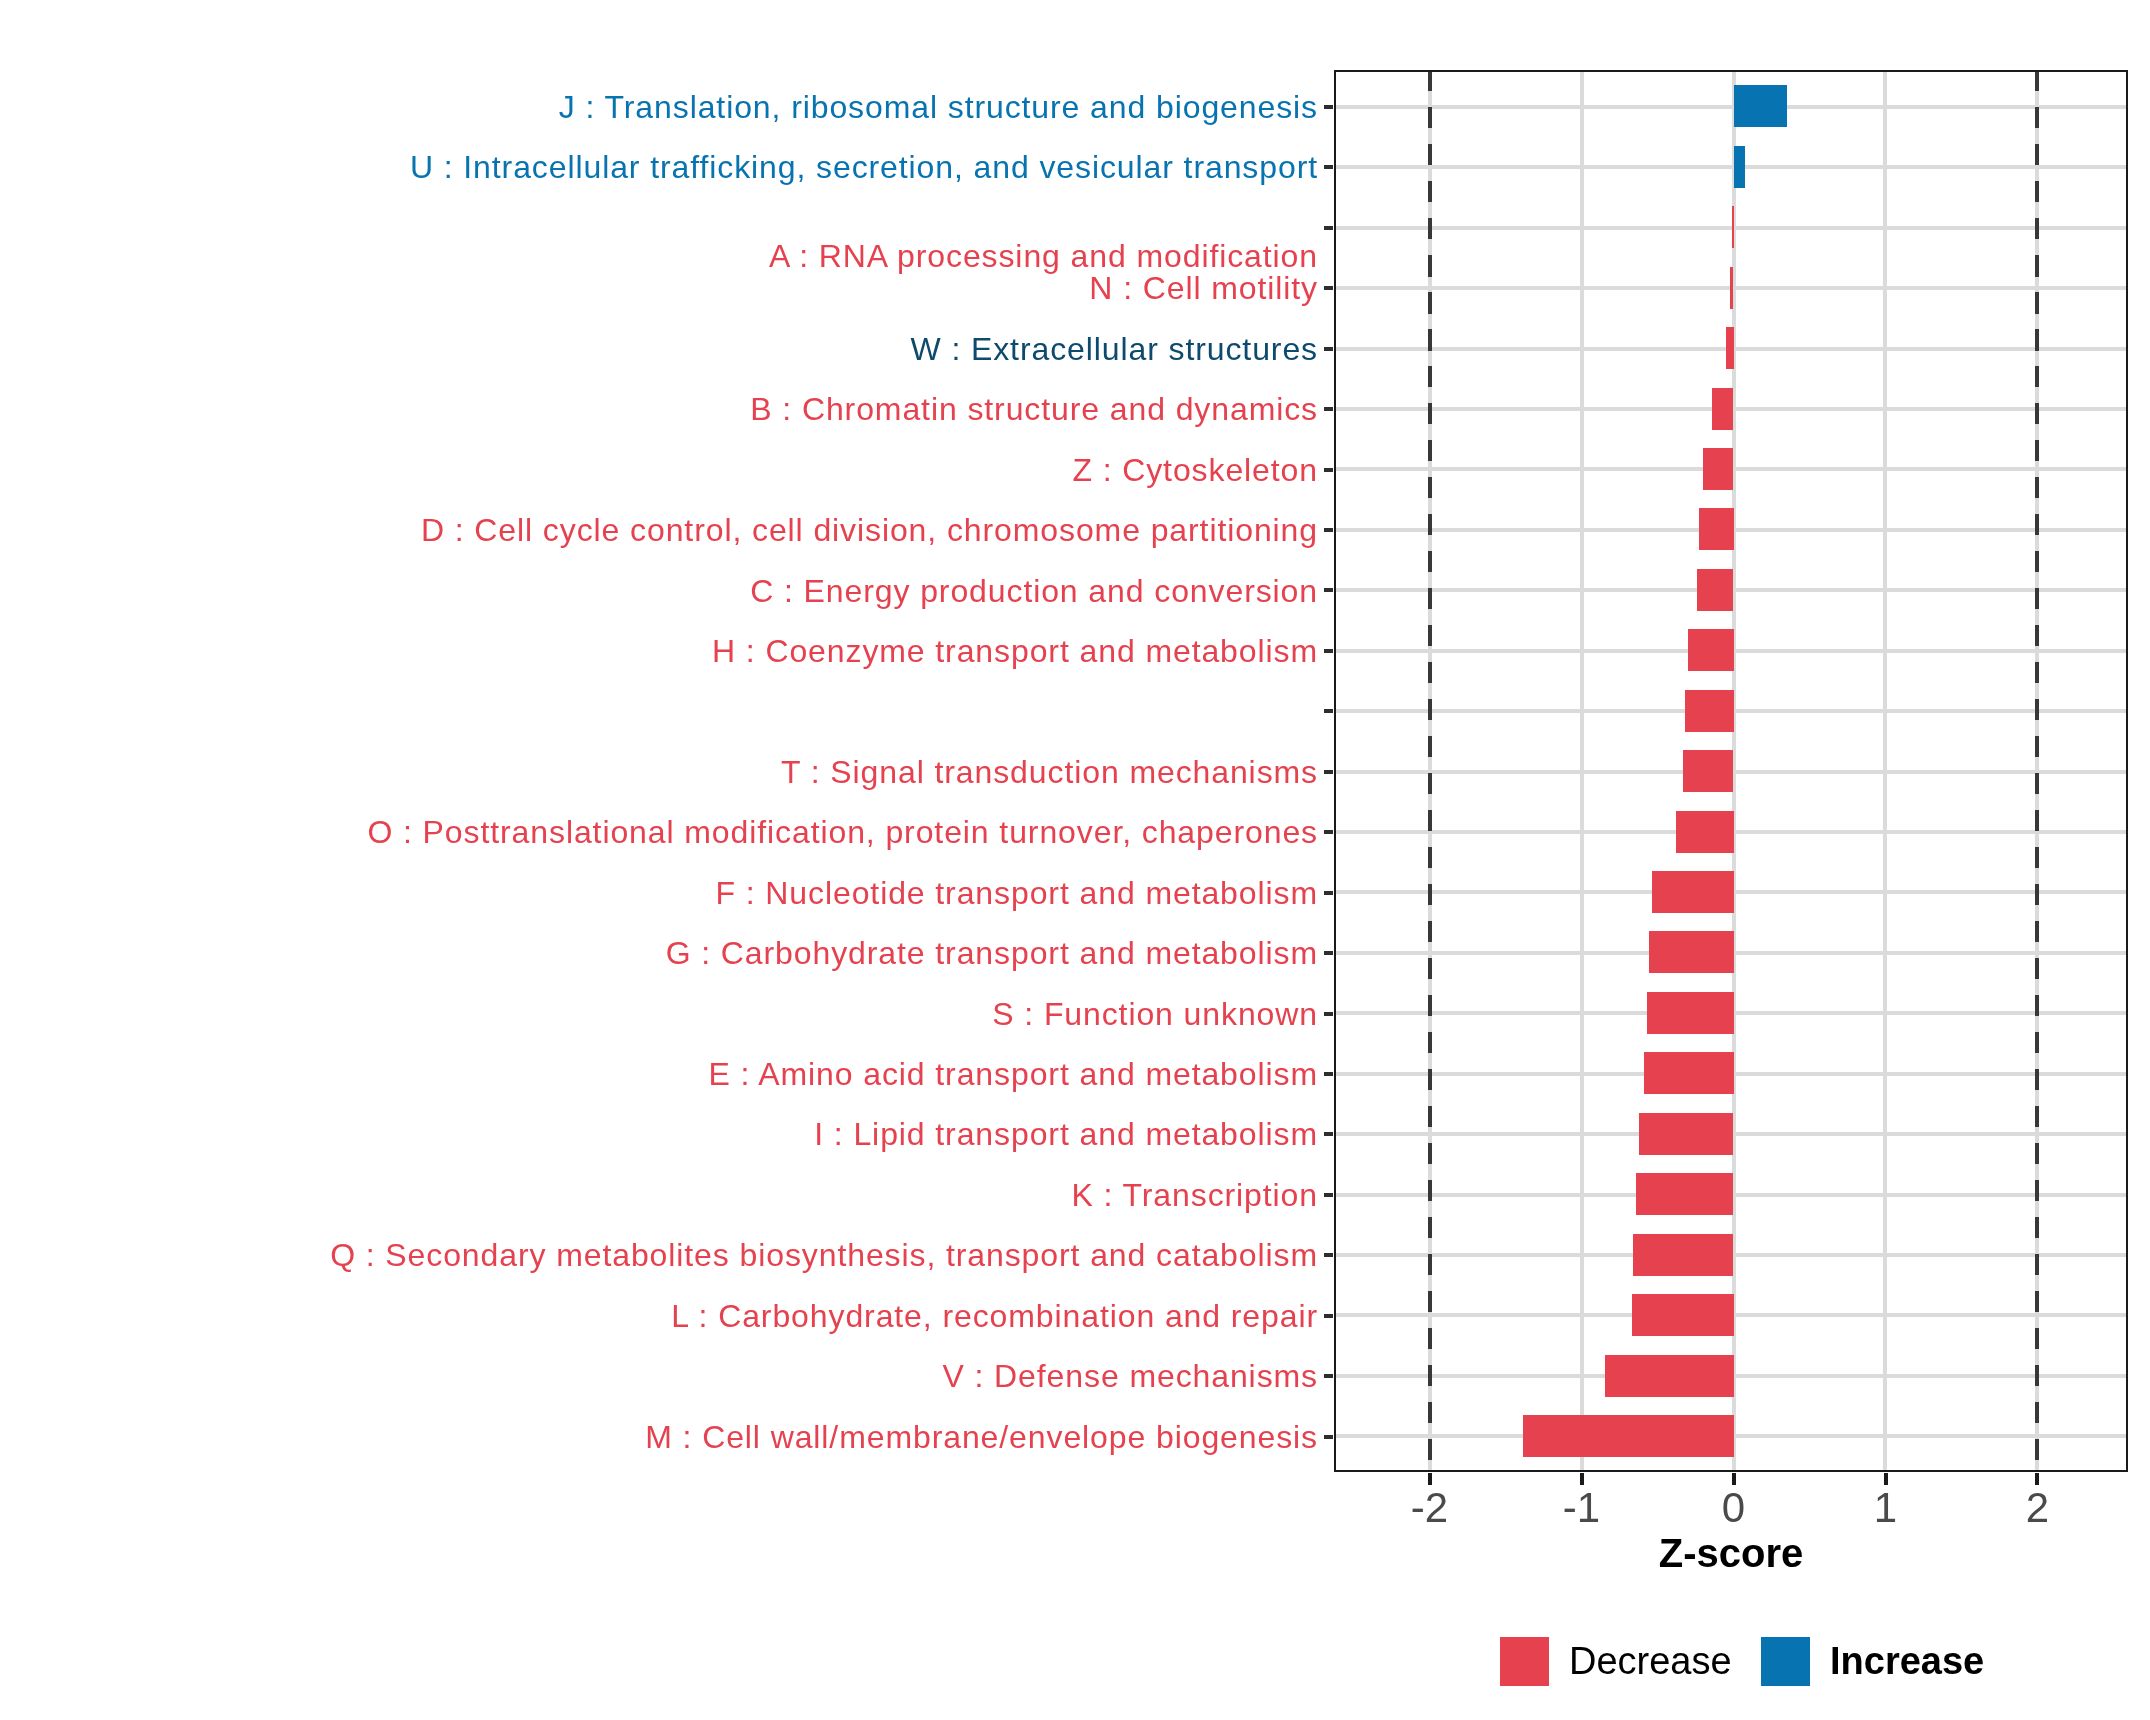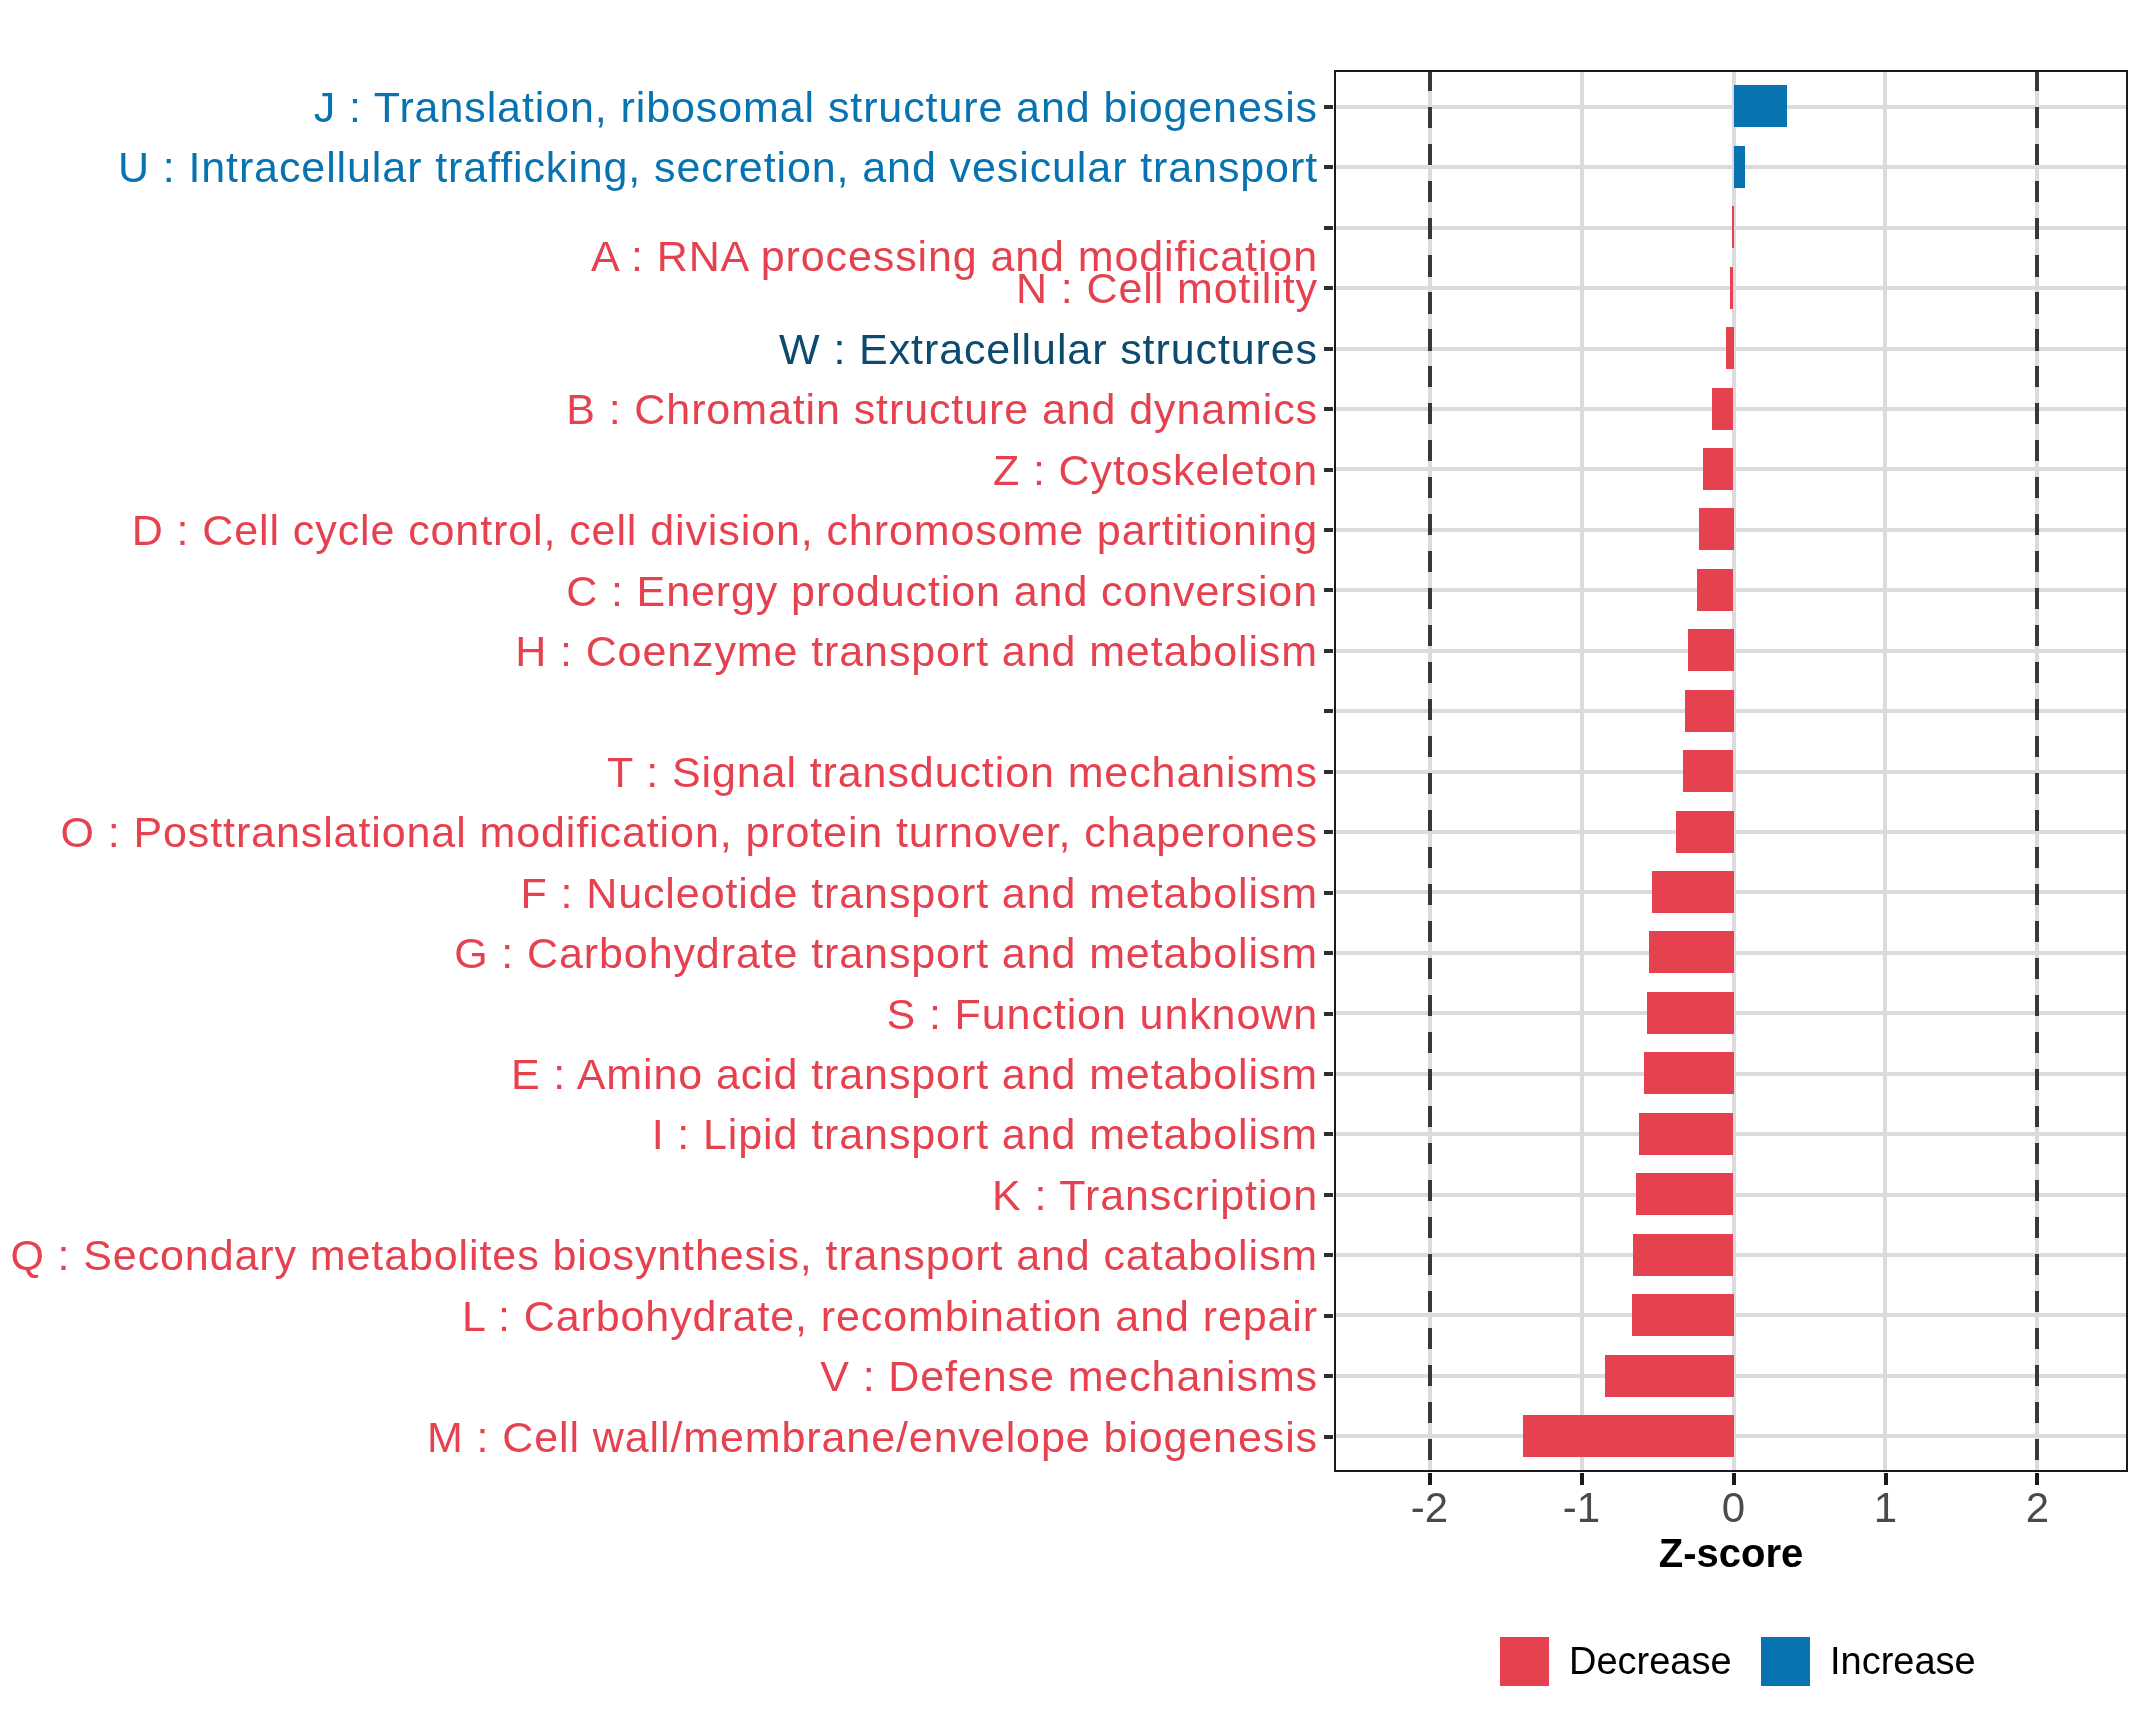--- a/index.html
+++ b/index.html
@@ -8,21 +8,21 @@
     font-family:"Liberation Sans", sans-serif; overflow:hidden;
   }
   .panel { position:absolute; left:1334px; top:70px; width:794px; height:1402px; background:#ffffff; }
   .panel-border { position:absolute; left:1334px; top:70px; width:794px; height:1402px;
     border:2.9px solid #1a1a1a; box-sizing:border-box; pointer-events:none; }
   .gridline-y { position:absolute; left:0; width:100%; height:3.6px; background:#dbdbdb; }
   .gridline-x { position:absolute; top:0; height:100%; width:3.6px; background:#dbdbdb; }
   .refline { position:absolute; top:0; height:100%; width:4.3px;
     background:repeating-linear-gradient(to bottom, #383838 0px, #383838 21.5px, transparent 21.5px, transparent 37px); }
   .bar { position:absolute; height:42px; }
-  .ylab { position:absolute; right:833px; white-space:nowrap; font-size:43px; letter-spacing:0.9px;
+  .ylab { position:absolute; right:833px; white-space:nowrap; font-size:32px; letter-spacing:0.9px;
     line-height:42px; text-align:right; }
   .ytick { position:absolute; width:9.3px; height:3.6px; background:#2e2e2e; left:1324px; }
   .xtick { position:absolute; width:3.6px; height:12.2px; background:#1a1a1a; top:1473px; }
   .xticklab { position:absolute; width:143px; text-align:center; top:1484px; font-size:42px; color:#4a4a4a; }
   .xtitle { position:absolute; left:1516px; width:430px; top:1531px; text-align:center;
     font-size:40px; font-weight:bold; color:#000000; }
   .legend-swatch { position:absolute; top:1637px; width:49px; height:49px; }
   .legend-label { position:absolute; top:1637px; height:49px; line-height:49px; font-size:38px; color:#000000; white-space:nowrap; }
 </style>
 </head>
@@ -83,21 +83,21 @@
       <div class="bar" style="top: 1224px; left: 298px; width: 102px; background: rgb(229, 65, 78);"></div>
       <div class="bar" style="top: 1285px; left: 271px; width: 129px; background: rgb(229, 65, 78);"></div>
       <div class="bar" style="top: 1345px; left: 189px; width: 211px; background: rgb(229, 65, 78);"></div>
     </div>
   <div class="panel-border"></div>
   <div class="xtitle">Z-score</div>
 
   <div class="legend-swatch" id="sw-decrease" style="left: 1500px; background: rgb(229, 65, 78);"></div>
   <div class="legend-label" style="left:1569px;">Decrease</div>
   <div class="legend-swatch" id="sw-increase" style="left: 1761px; background: rgb(8, 115, 177);"></div>
-  <div class="legend-label" style="left:1830px;">Increase</div>
+  <div class="legend-label" style="left:1830px;font-weight:bold;">Increase</div>
 <div class="ylab" style="top: 86px; color: rgb(8, 115, 177);">J : Translation, ribosomal structure and biogenesis</div>
     <div class="ytick" style="top: 105px;"></div>
     <div class="ylab" style="top: 146px; color: rgb(8, 115, 177);">U : Intracellular trafficking, secretion, and vesicular transport</div>
     <div class="ytick" style="top: 165px;"></div>
     <div class="ylab" style="top: 203px; color: rgb(229, 65, 78); margin-top: 32px;">A : RNA processing and modification</div>
     <div class="ytick" style="top: 226px;"></div>
     <div class="ylab" style="top: 267px; color: rgb(229, 65, 78);">N : Cell motility</div>
     <div class="ytick" style="top: 286px;"></div>
     <div class="ylab" style="top: 328px; color: #0c4a6e;">W : Extracellular structures</div>
     <div class="ytick" style="top: 347px;"></div>

